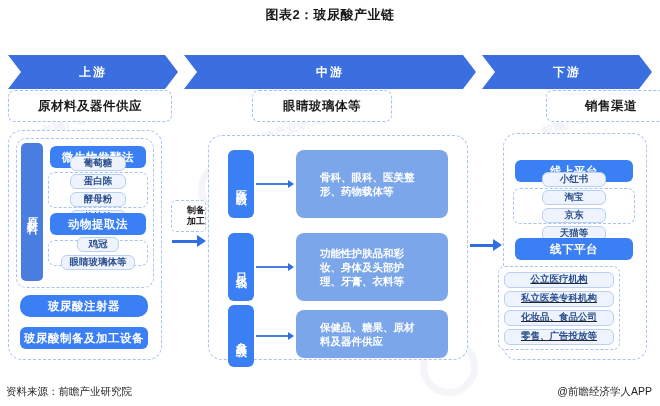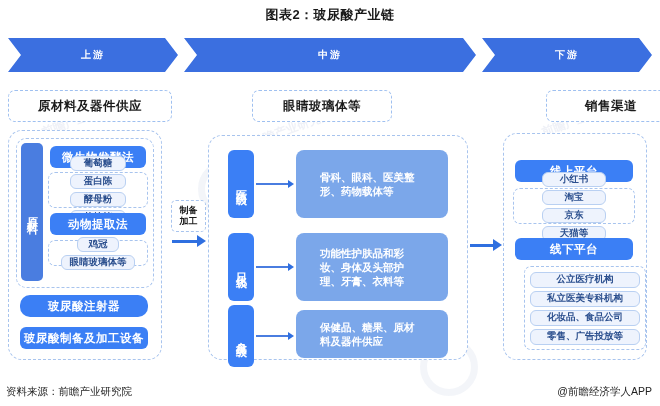--- a/index.html
+++ b/index.html
@@ -12,23 +12,23 @@
 
   
   .title{
     position:absolute;top:6px;left:0;width:660px;text-align:center;
     font-size:13px;font-weight:bold;color:#1a1a1a;letter-spacing:.5px;
   }
 
   
   .banner{position:absolute;top:38px;left:8px;width:644px;height:34px;}
   .chev{
-    position:absolute;top:0;height:34px;background:#3b6fe0;
+    position:absolute;top:17px;height:34px;background:#3b6fe0;
     display:flex;align-items:center;justify-content:center;
-    color:#ffffff;font-size:10px;font-weight:bold;letter-spacing:2px;
+    color:#ffffff;font-size:12px;font-weight:bold;letter-spacing:2px;
   }
   .chev.start{
     left:0;width:170px;
     clip-path:polygon(0 0,157px 0,170px 50%,157px 100%,0 100%,13px 50%);
   }
   .chev.mid{
     left:176px;width:292px;
     clip-path:polygon(0 0,279px 0,292px 50%,279px 100%,0 100%,13px 50%);
   }
   .chev.end{
@@ -84,21 +84,21 @@
     background:#4a7de0;border-radius:5px;color:#ffffff;
     font-size:11px;font-weight:bold;line-height:15px;
     display:flex;align-items:center;justify-content:center;text-align:center;
     writing-mode:vertical-rl;letter-spacing:3px;
   }
 
   
   .conn-box{
     position:absolute;left:171px;top:200px;width:33px;height:30px;
     border:1px dashed #a8c4ee;border-radius:5px;background:#ffffff;
-    display:flex;flex-direction:column;align-items:center;justify-content:center;
+    display:flex;flex-direction:column;align-items:flex-end;justify-content:center;
     font-size:9px;font-weight:bold;color:#1b1b1b;line-height:11px;
   }
   .arrow{position:absolute;height:10px;display:flex;align-items:center;}
   .arrow .shaft{height:3px;background:#2f6fe0;flex:1;}
   .arrow .head{
     width:0;height:0;border-top:6px solid transparent;border-bottom:6px solid transparent;
     border-left:9px solid #2f6fe0;
   }
   .arrow.a1{left:172px;top:236px;width:34px;}
   .arrow.a2{left:470px;top:240px;width:32px;}
@@ -232,21 +232,21 @@
 
   <div class="tagbox" style="left:513px;top:188px;width:122px;height:36px;">
     <div class="tag" style="width:50px;">小红书</div>
     <div class="tag" style="width:50px;font-family:Liberation Mono, monospace;">淘宝</div>
     <div class="tag" style="width:50px;">京东</div>
     <div class="tag" style="width:50px;">天猫等</div>
   </div>
 
   <div class="blue-bar" style="left:515px;top:238px;width:118px;height:22px;">线下平台</div>
 
-  <div class="tagbox" style="left:524px;top:266px;width:122px;height:84px;flex-direction:column;gap:3px;">
+  <div class="tagbox" style="left:498px;top:266px;width:122px;height:84px;flex-direction:column;gap:3px;text-decoration:underline;">
     <div class="tag full">公立医疗机构</div>
     <div class="tag full">私立医美专科机构</div>
     <div class="tag full">化妆品、食品公司</div>
     <div class="tag full">零售、广告投放等</div>
   </div>
 
   <div class="src">资料来源：前瞻产业研究院</div>
   <div class="brand">@前瞻经济学人APP</div>
 
 </div>

